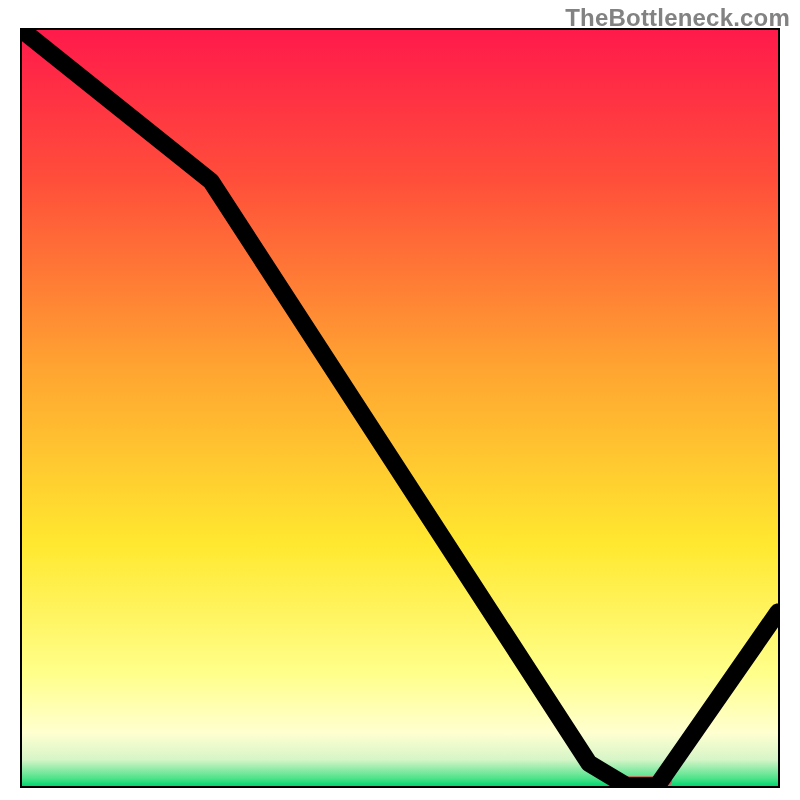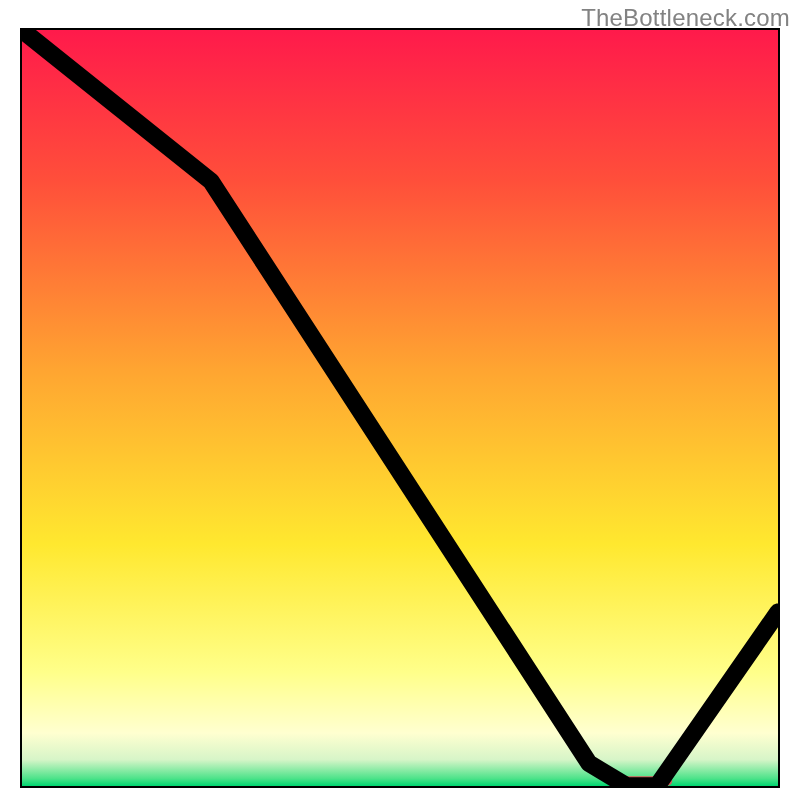--- a/index.html
+++ b/index.html
@@ -8,21 +8,21 @@
     position: relative;
     width: 800px;
     height: 800px;
   }
   .watermark {
     position: absolute;
     top: 4px;
     right: 10px;
     font-family: Arial, Helvetica, sans-serif;
     font-size: 24px;
-    font-weight: normal;
+    font-weight: bold;
     color: #828282;
     letter-spacing: 0.2px;
   }
   .plot {
     position: absolute;
     left: 20px;
     top: 28px;
     width: 760px;
     height: 760px;
     border: 2.5px solid #000;

